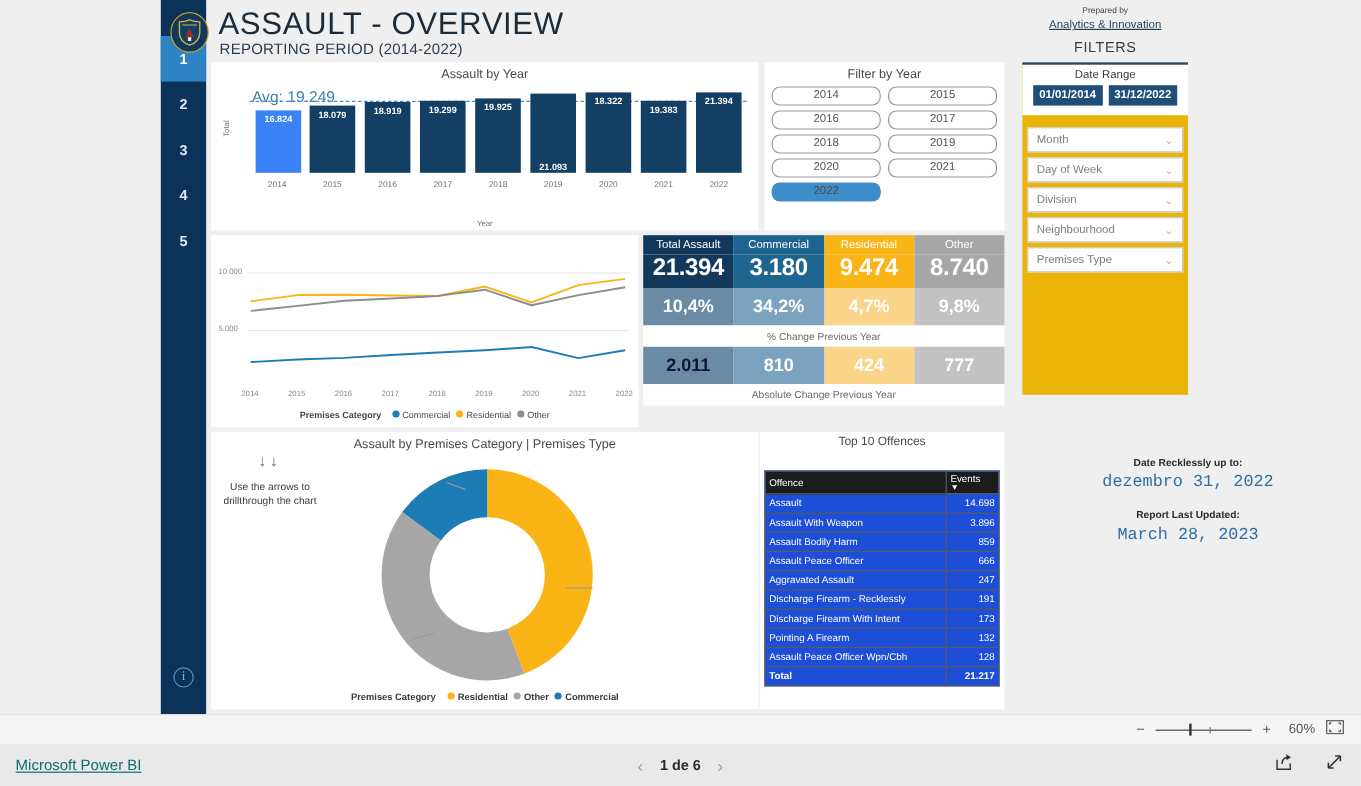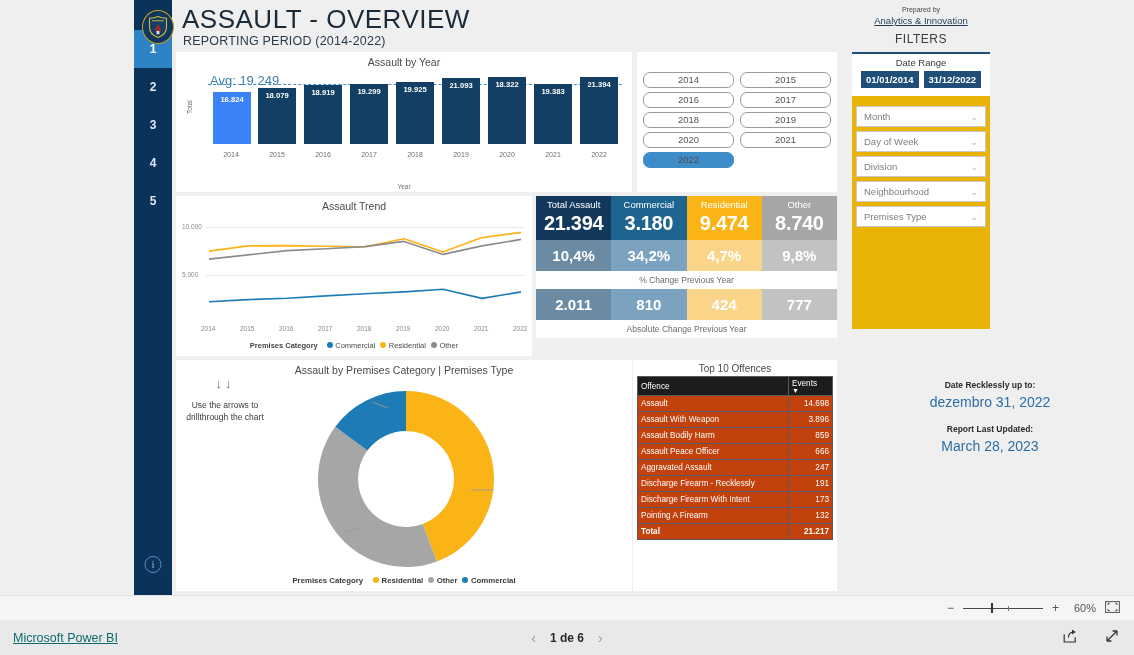--- a/index.html
+++ b/index.html
@@ -137,21 +137,21 @@
   #donut-svg { position: absolute; left: 135px; top: 24px; }
   #donut-legend {
     position: absolute; left: 0; right: 0; bottom: 6px;
     display: flex; align-items: center; justify-content: center; gap: 5px;
     font-size: 7.8px; font-weight: bold; color: #3a3a3a;
   }
 
   
   #top10-panel { left: 461px; top: 360px; width: 204px; height: 231px; }
   #top10-title { text-align: center; font-size: 10px; color: #4a4a4a; padding: 3px 0 2px; }
-  #top10-table { width: 196px; margin: 0 auto; border-collapse: collapse; background: #c2410c; }
+  #top10-table { width: 196px; margin: 16px auto; border-collapse: collapse; background: #1d4ed8; }
   #top10-table th, #top10-table td {
     border: 1px solid #5a5a5a; color: #ffffff; font-size: 8.2px;
     padding: 1.5px 3px; height: 16px;
   }
   #top10-table th { background: #1c1c1c; font-weight: normal; text-align: left; }
   #top10-table th.num { text-align: left; width: 44px; position: relative; }
   #top10-table td.num { text-align: right; }
   #top10-table tr.first td { border-top: 1.5px solid #4a7fb5; }
   #top10-table tr.total td { font-weight: bold; }
   .sort-caret { display: block; font-size: 7px; line-height: 6px; }
@@ -184,21 +184,21 @@
   .slicer {
     position: absolute; left: 4px; width: 130px; height: 21px;
     background: #ffffff; border: 1px solid #c9c9c9;
     display: flex; align-items: center; justify-content: space-between;
     padding: 0 7px; font-size: 9.5px; color: #7d7d7d; cursor: pointer;
   }
   .chev { color: #b4b4b4; font-size: 9px; }
 
   #date-info { position: absolute; left: 0; top: 380px; width: 276px; text-align: center; }
   .di-lab { font-size: 8.5px; color: #2b2b2b; font-weight: bold; }
-  .di-val { font-size: 14px; color: #2e6ea6; padding: 4px 0 14px; }
+  .di-val { font-size: 14px; color: #2e6ea6; padding: 4px 0 14px; font-family: Liberation Mono, monospace; }
 
   
   #zoom-bar {
     position: absolute; left: 0; top: 595px; width: 1134px; height: 25px;
     background: #f5f5f5; border-top: 1px solid #dfdfdf;
     display: flex; align-items: center; justify-content: flex-end; gap: 9px;
     padding-right: 14px;
   }
   #zoom-minus, #zoom-plus { font-size: 12px; color: #555; cursor: pointer; }
   #zoom-slider { position: relative; width: 80px; height: 10px; cursor: pointer; }
@@ -274,21 +274,21 @@
             </div>
             <div class="bar-xlab" style="left: 106px;">2016</div>
             <div class="bar-col" style="left: 152px; height: 60.0413px; background: rgb(18, 63, 99);">
               <span class="bar-val">19.299</span>
             </div>
             <div class="bar-xlab" style="left: 152px;">2017</div>
             <div class="bar-col" style="left: 198px; height: 61.9889px; background: rgb(18, 63, 99);">
               <span class="bar-val">19.925</span>
             </div>
             <div class="bar-xlab" style="left: 198px;">2018</div>
-            <div class="bar-col" style="left: 244px; height: 65.6227px; background: rgb(18, 63, 99);">
+            <div class="bar-col" style="left: 244px; height: 65.6227px; background: rgb(18, 63, 99); align-items: flex-end;">
               <span class="bar-val">21.093</span>
             </div>
             <div class="bar-xlab" style="left: 244px;">2019</div>
             <div class="bar-col" style="left: 290px; height: 67px; background: rgb(18, 63, 99);">
               <span class="bar-val">18.322</span>
             </div>
             <div class="bar-xlab" style="left: 290px;">2020</div>
             <div class="bar-col" style="left: 336px; height: 60.3027px; background: rgb(18, 63, 99);">
               <span class="bar-val">19.383</span>
             </div>
@@ -296,35 +296,35 @@
             <div class="bar-col" style="left: 382px; height: 66.5591px; background: rgb(18, 63, 99);">
               <span class="bar-val">21.394</span>
             </div>
             <div class="bar-xlab" style="left: 382px;">2022</div>
           </div>
       </div>
       <div id="bar-xaxis-title">Year</div>
     </div>
 
     <div class="panel" id="year-panel">
+      <div class="panel-title">Filter by Year</div>
       <div id="year-grid">
           <div class="year-btn">2014</div>
           <div class="year-btn">2015</div>
           <div class="year-btn">2016</div>
           <div class="year-btn">2017</div>
           <div class="year-btn">2018</div>
           <div class="year-btn">2019</div>
           <div class="year-btn">2020</div>
           <div class="year-btn">2021</div>
           <div class="year-btn selected">2022</div>
         </div>
     </div>
 
     <div class="panel" id="trend-panel">
-      <div class="panel-title">Assault Trend</div>
       <div id="trend-axis"></div>
       <div id="trend-plot">
         <svg id="trend-svg" width="318" height="104" viewBox="0 0 318 104">
             <path d="M3.0 83.7 L42.0 81.6 L81.0 80.2 L120.0 77.9 L159.0 75.8 L198.0 73.9 L237.0 71.2 L276.0 80.4 L315.0 73.9" fill="none" stroke="#1d7cb5" stroke-width="1.6" stroke-linejoin="round"></path>
             <path d="M3.0 33.1 L42.0 27.9 L81.0 27.6 L120.0 28.3 L159.0 28.7 L198.0 20.8 L237.0 34.0 L276.0 19.6 L315.0 14.4" fill="none" stroke="#fbb416" stroke-width="1.6" stroke-linejoin="round"></path>
             <path d="M3.0 41.1 L42.0 36.9 L81.0 32.6 L120.0 30.7 L159.0 28.6 L198.0 23.4 L237.0 36.4 L276.0 27.9 L315.0 21.4" fill="none" stroke="#8c8c8c" stroke-width="1.6" stroke-linejoin="round"></path>
           </svg>
       </div>
       <div id="trend-xticks">
           <div class="trend-xtick" style="left: 25px;">2014</div>
@@ -370,21 +370,21 @@
           <div class="kpi-cell kpi-num" style="background: rgb(166, 166, 166); color: rgb(255, 255, 255);">8.740</div>
         </div>
       <div class="kpi-row" id="kpi-pcts">
           <div class="kpi-cell kpi-pct" style="background: rgb(107, 139, 164); color: rgb(255, 255, 255);">10,4%</div>
           <div class="kpi-cell kpi-pct" style="background: rgb(123, 163, 192); color: rgb(255, 255, 255);">34,2%</div>
           <div class="kpi-cell kpi-pct" style="background: rgb(250, 212, 136); color: rgb(255, 255, 255);">4,7%</div>
           <div class="kpi-cell kpi-pct" style="background: rgb(194, 194, 194); color: rgb(255, 255, 255);">9,8%</div>
         </div>
       <div class="kpi-caption">% Change Previous Year</div>
       <div class="kpi-row" id="kpi-abs">
-          <div class="kpi-cell kpi-abs" style="background: rgb(107, 139, 164); color: #ffffff;">2.011</div>
+          <div class="kpi-cell kpi-abs" style="background: rgb(107, 139, 164); color: #0f172a;">2.011</div>
           <div class="kpi-cell kpi-abs" style="background: rgb(123, 163, 192); color: rgb(255, 255, 255);">810</div>
           <div class="kpi-cell kpi-abs" style="background: rgb(250, 212, 136); color: rgb(255, 255, 255);">424</div>
           <div class="kpi-cell kpi-abs" style="background: rgb(194, 194, 194); color: rgb(255, 255, 255);">777</div>
         </div>
       <div class="kpi-caption">Absolute Change Previous Year</div>
     </div>
 
     <div class="panel" id="donut-panel">
       <div class="panel-title">Assault by Premises Category | Premises Type</div>
       <div id="donut-hint">
@@ -454,20 +454,24 @@
               <td>Discharge Firearm - Recklessly</td>
               <td class="num">191</td>
             </tr>
             <tr>
               <td>Discharge Firearm With Intent</td>
               <td class="num">173</td>
             </tr>
             <tr>
               <td>Pointing A Firearm</td>
               <td class="num">132</td>
+            </tr>
+            <tr>
+              <td>Assault Peace Officer Wpn/Cbh</td>
+              <td class="num">128</td>
             </tr>
             <tr class="total">
               <td>Total</td>
               <td class="num">21.217</td>
             </tr>
           </tbody>
       </table>
     </div>
 
   </div>

